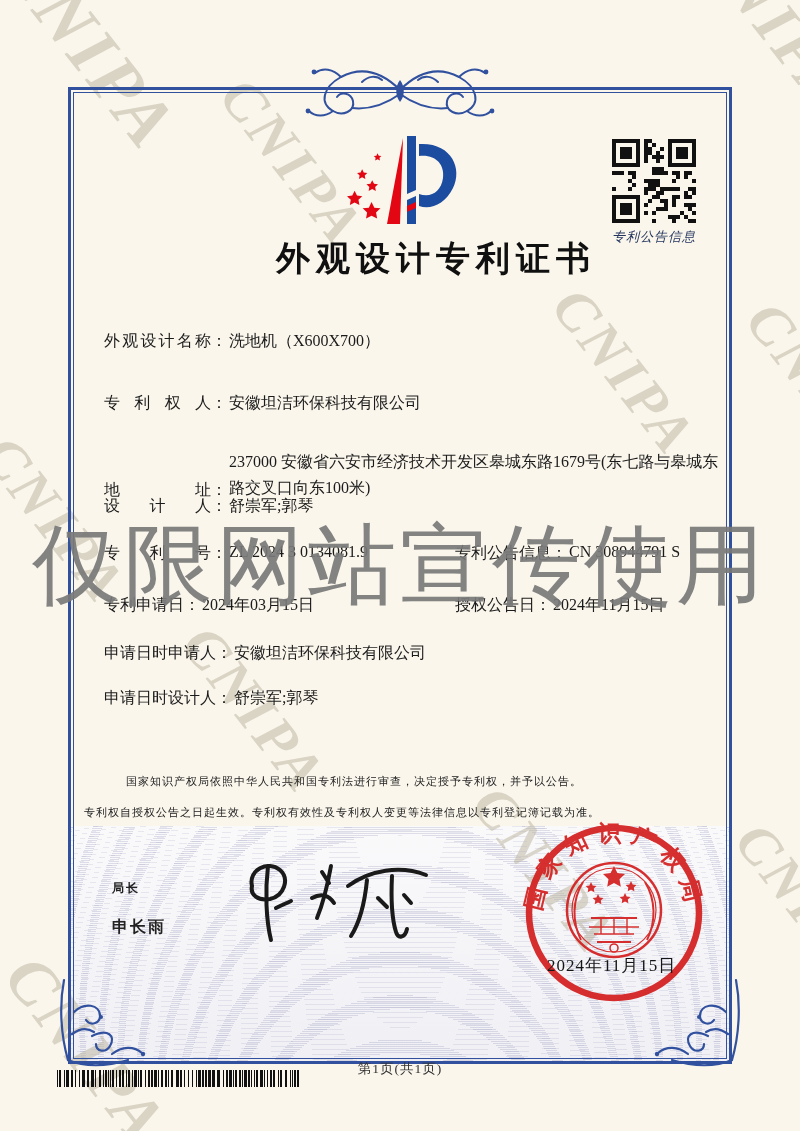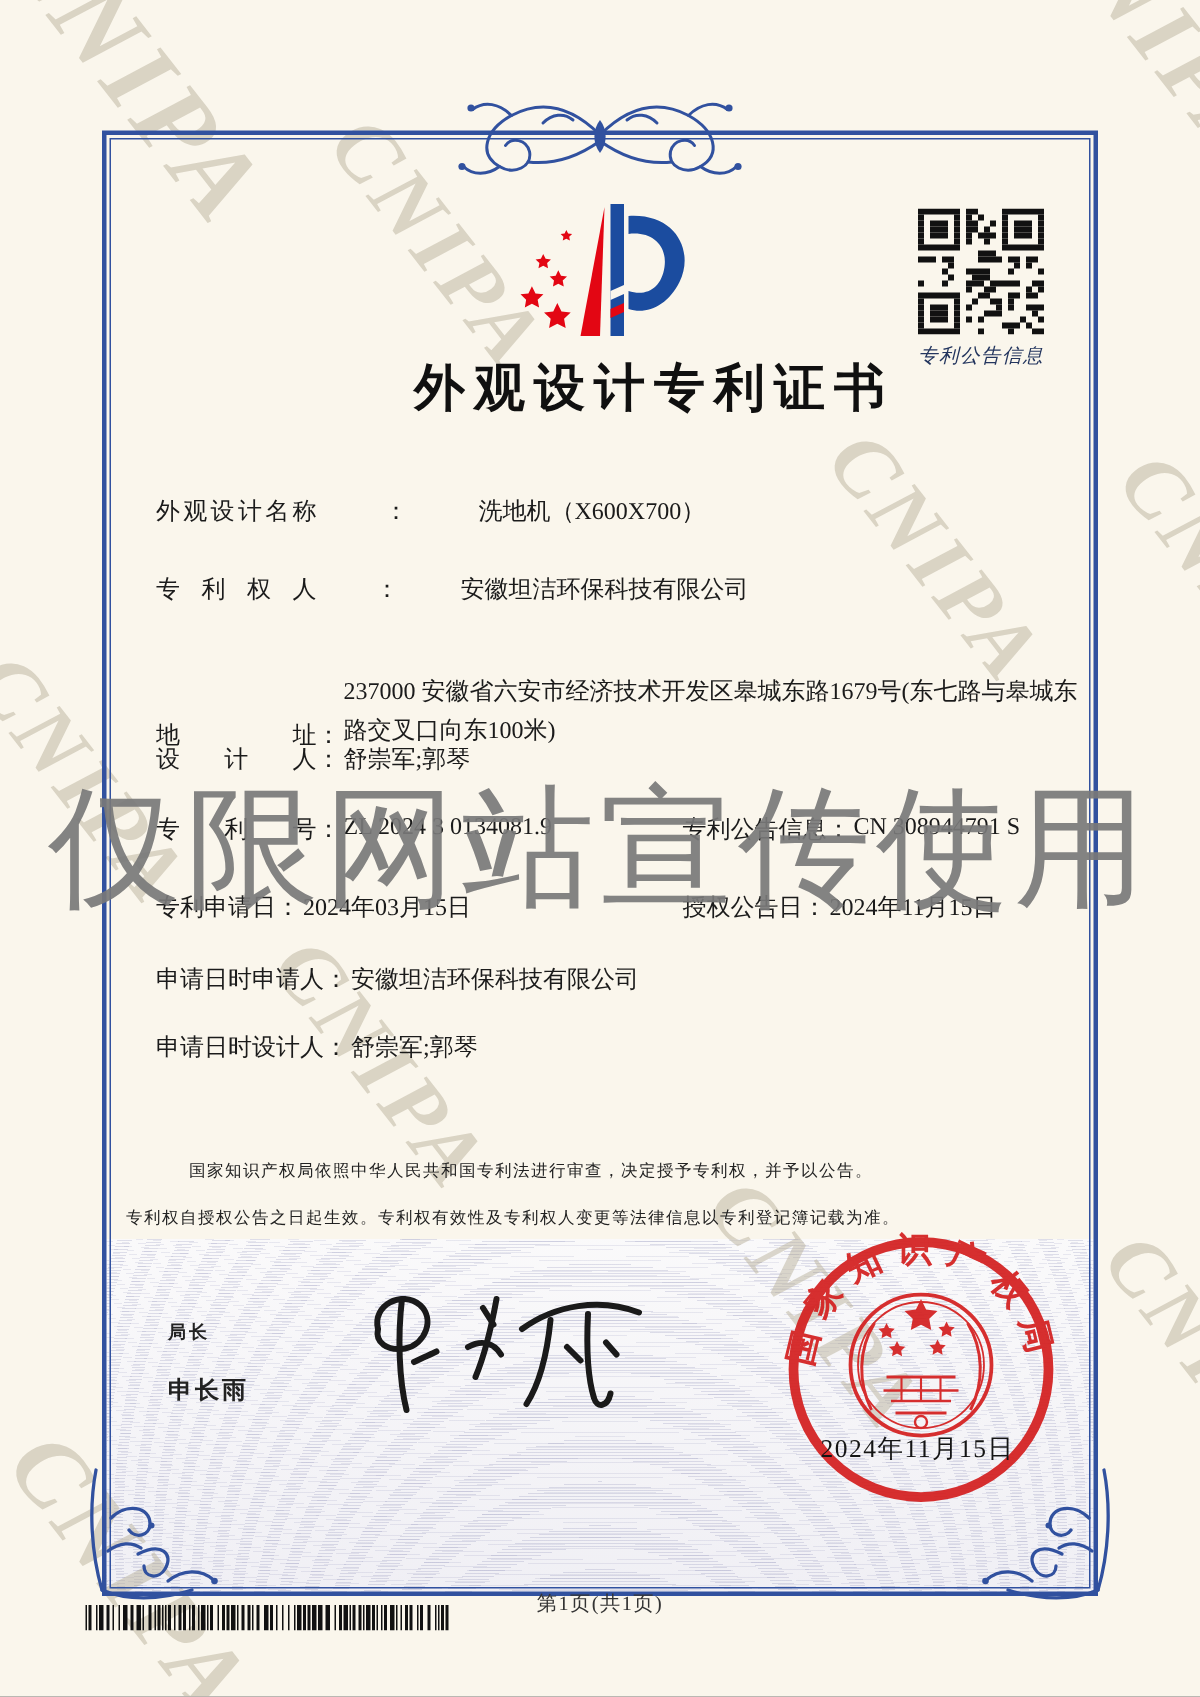--- a/index.html
+++ b/index.html
@@ -361,27 +361,27 @@
           <rect x="72" y="76" width="4" height="4"></rect>
           <rect x="40" y="80" width="4" height="4"></rect>
           <rect x="60" y="80" width="4" height="4"></rect>
           <rect x="76" y="80" width="4" height="4"></rect>
           <rect x="80" y="80" width="4" height="4"></rect>
         </svg></div>
     <div class="qr-label">专利公告信息</div>
 
     <div class="title">外观设计专利证书</div>
 
-    <div class="row" style="top:331px;gap:45px;">
+    <div class="row" style="top:331px;">
       <span class="lbl">外观设计名称</span>
       <span class="colon">：</span>
       <span class="val">洗地机（X600X700）</span>
     </div>
 
-    <div class="row" style="top:383px;gap:39px;">
+    <div class="row" style="top:393px;">
       <span class="lbl">专利权人</span>
       <span class="colon">：</span>
       <span class="val">安徽坦洁环保科技有限公司</span>
     </div>
 
     <div class="row" style="top:449px;align-items:flex-end;">
       <span class="lbl">地址</span>
       <span class="colon">：</span>
       <span class="val wrap">237000 安徽省六安市经济技术开发区皋城东路1679号(东七路与皋城东路交叉口向东100米)</span>
     </div>

